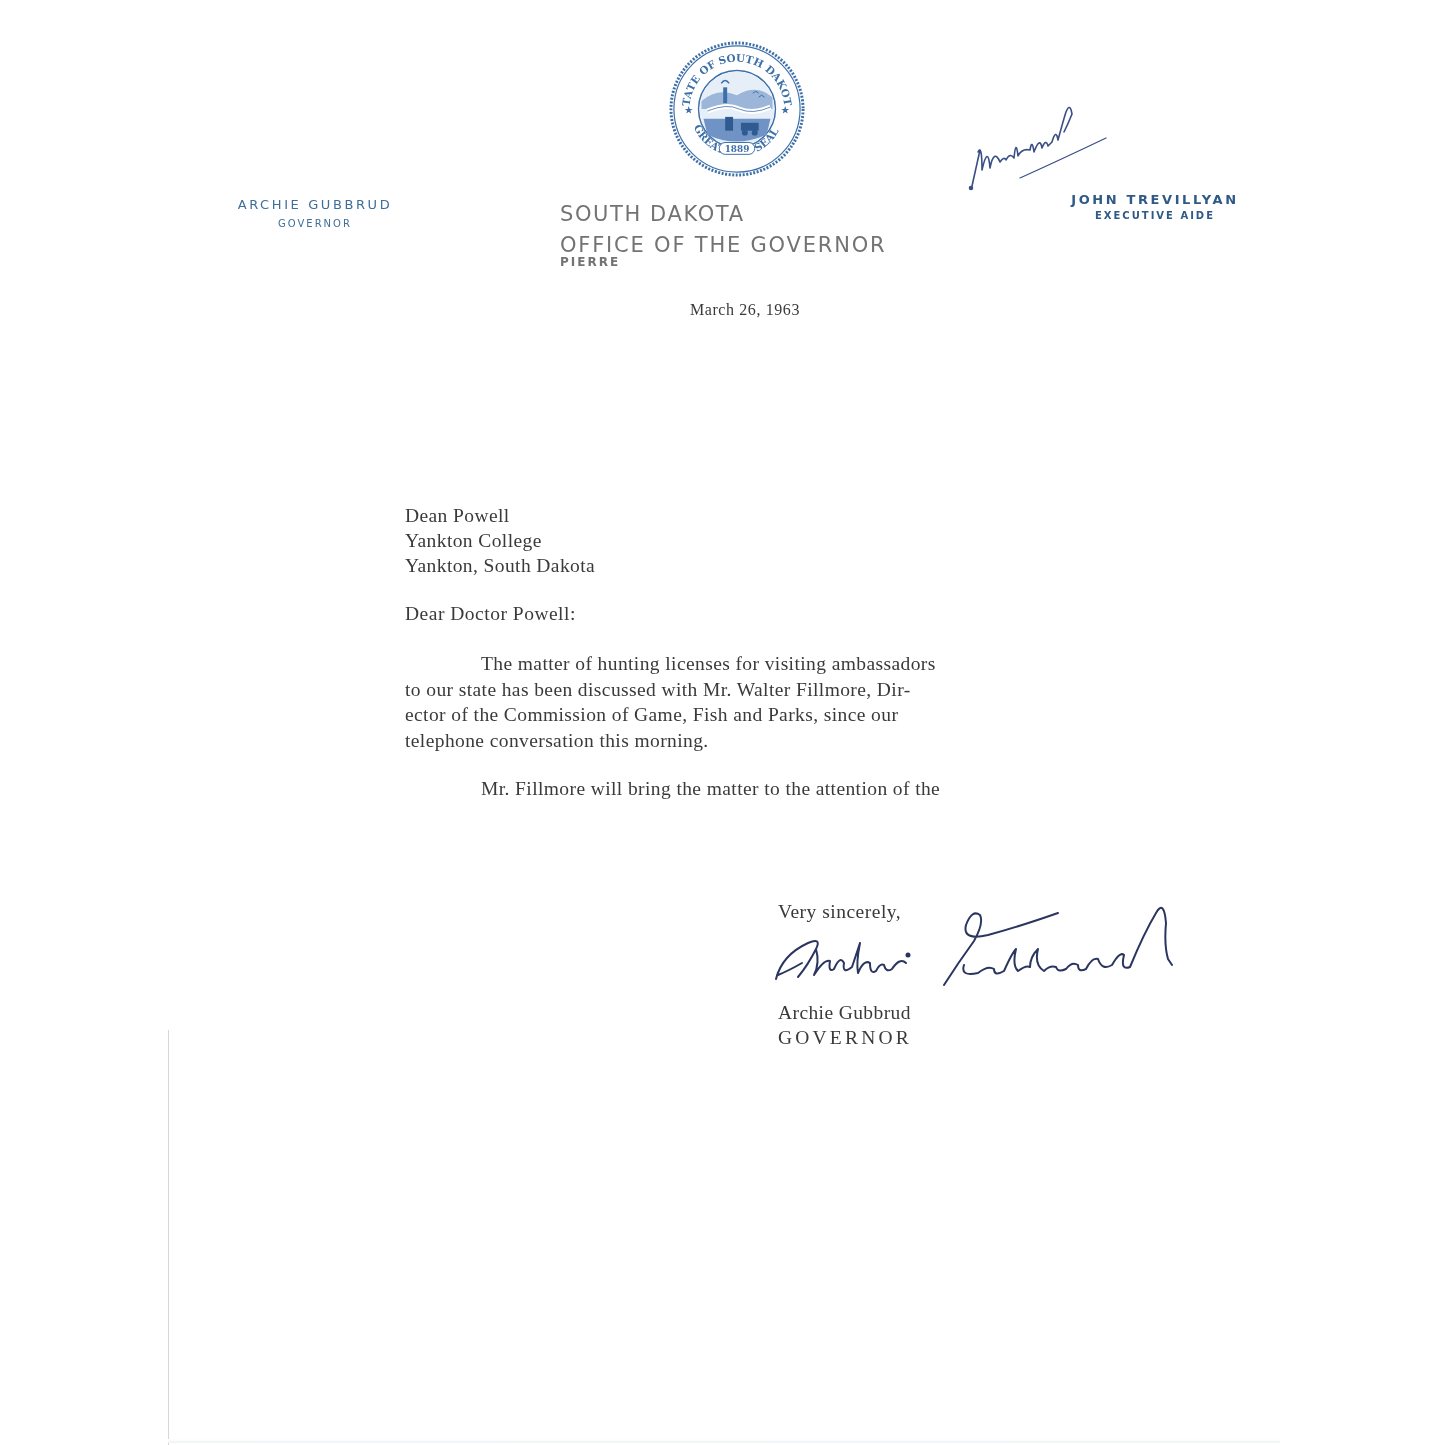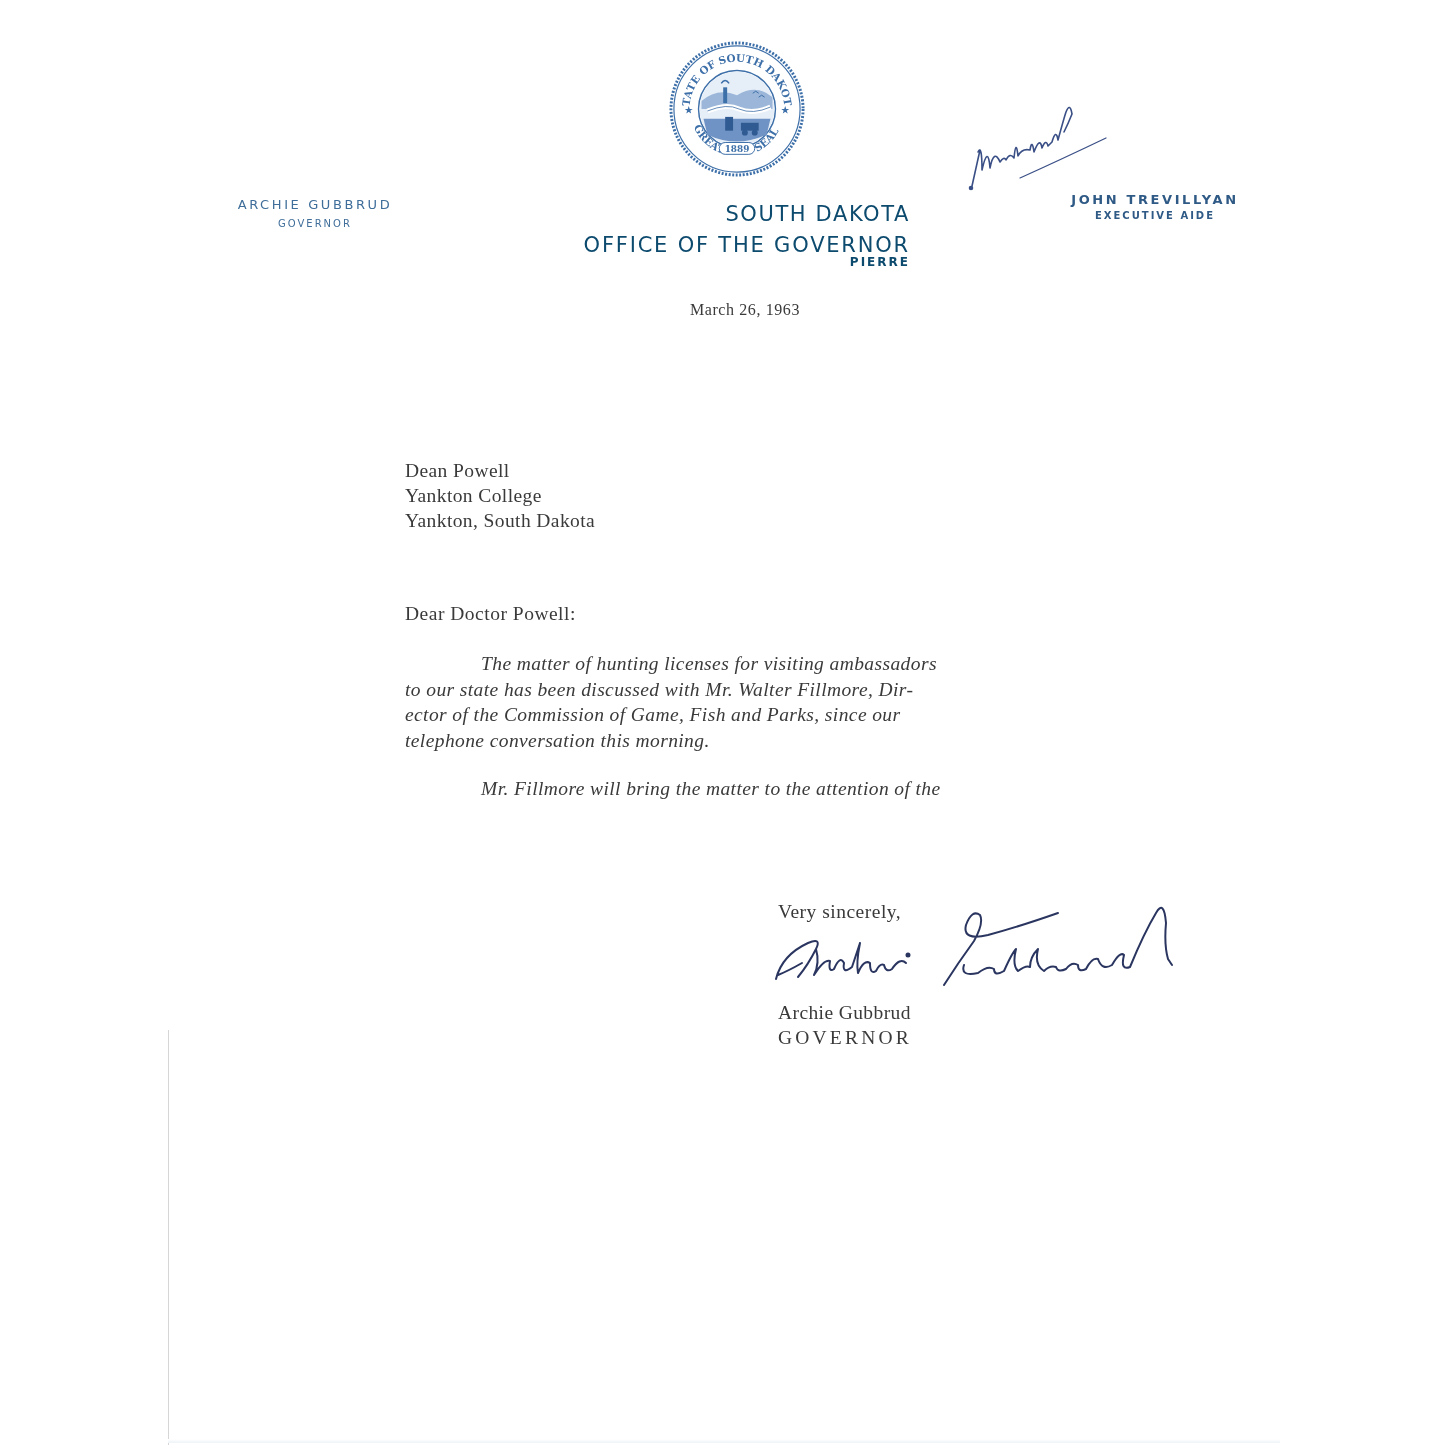--- a/index.html
+++ b/index.html
@@ -63,23 +63,23 @@
       line-height: 16px;
       margin-top: 2px;
     }
 
     
     .office-block {
       position: absolute;
       left: 560px;
       top: 200px;
       width: 350px;
-      text-align: right;
+      text-align: left;
       font-family: "DejaVu Sans", sans-serif;
-      color: #0c4a6e;
+      color: #737373;
     }
     .office-block .state {
       font-size: 21px;
       letter-spacing: 1.6px;
       line-height: 28px;
     }
     .office-block .office {
       font-size: 21px;
       letter-spacing: 1.8px;
       line-height: 20px;
@@ -131,41 +131,40 @@
       width: 210px;
       text-align: center;
       font-size: 16px;
       letter-spacing: 0.6px;
     }
 
     
     .address {
       position: absolute;
       left: 405px;
-      top: 458px;
+      top: 503px;
       font-size: 19.5px;
       line-height: 25px;
       letter-spacing: 0.4px;
     }
     .salutation {
       position: absolute;
       left: 405px;
       top: 603px;
       font-size: 19.5px;
       letter-spacing: 0.5px;
     }
 
     .body-text {
       position: absolute;
       left: 405px;
       width: 660px;
       font-size: 19.5px;
       line-height: 25.5px;
       letter-spacing: 0.4px;
-      font-style: italic;
     }
     .body-text .line { white-space: nowrap; }
     .body-text .indent { padding-left: 76px; }
     .para-1 { top: 651px; }
     .para-2 { top: 776px; }
 
     
     .closing {
       position: absolute;
       left: 778px;

